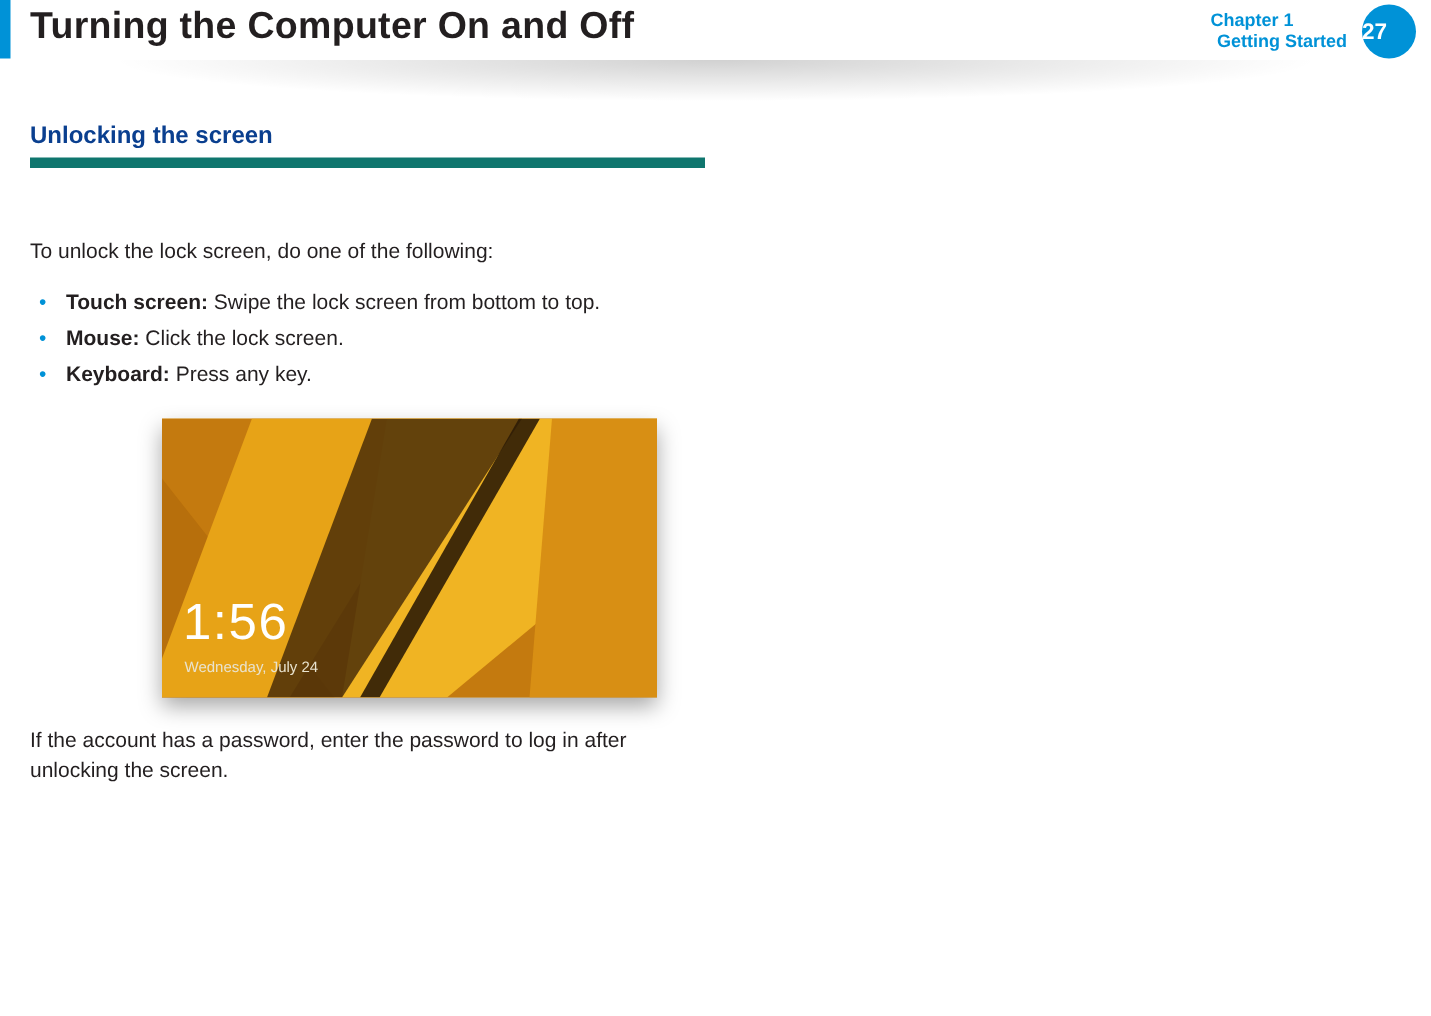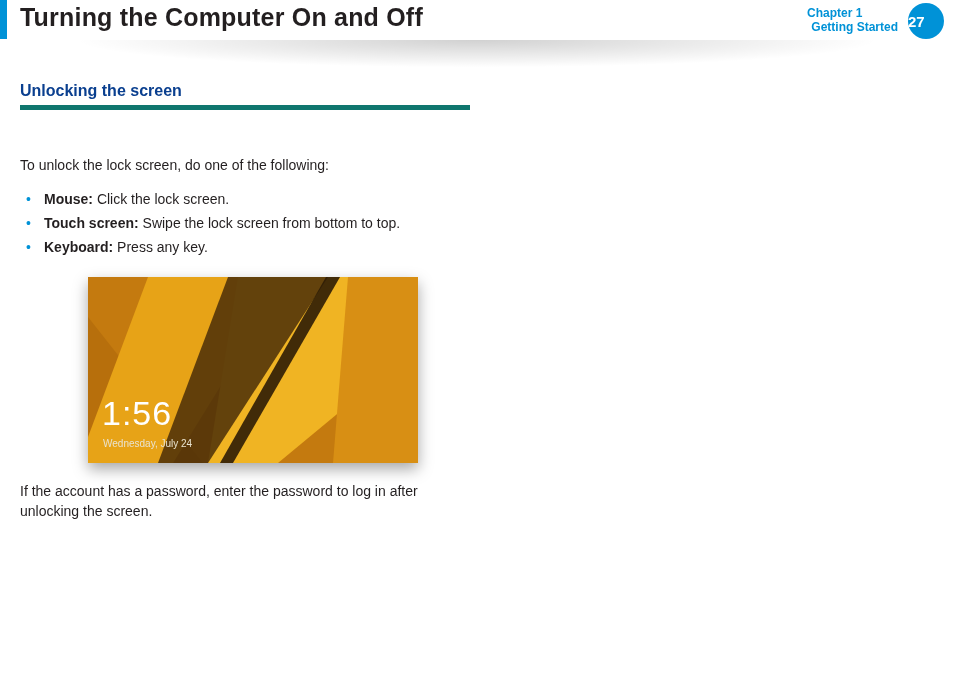--- a/index.html
+++ b/index.html
@@ -12,30 +12,30 @@
   .page-title { position: absolute; left: 20px; top: 3px; font-size: 25px; font-weight: 700; letter-spacing: 0.2px; }
   .chap { position: absolute; right: 56px; top: 6px; text-align: right; color: #0092d7; font-size: 12px; line-height: 14px; font-weight: 700; }
   .chap .l1 { display: block; text-align: center; }
   .chap .l2 { display: block; margin-left: 40px; }
   .page-badge { position: absolute; right: 10px; top: 3px; width: 36px; height: 36px; border-radius: 50%; background: #0092d7; color: #fff; font-weight: 700; font-size: 15px; display: flex; align-items: center; justify-content: flex-start; }
   .hdr-shadow { position: absolute; left: 0; right: 0; top: 40px; height: 28px;
     background: radial-gradient(ellipse 60% 140% at 50% 0%, rgba(0,0,0,0.18), rgba(0,0,0,0) 70%); }
 
   
   .col { position: absolute; left: 20px; top: 82px; width: 450px; }
-  .section-h { color: #0a3f8f; font-size: 16px; font-weight: 700; border-bottom: 5px solid #0f766e; padding-bottom: 5px; margin-bottom: 12px; }
+  .section-h { color: #0a3f8f; font-size: 16px; font-weight: 700; border-bottom: 7px solid #0f766e; padding-bottom: 5px; margin-bottom: 12px; }
   .intro { font-size: 14px; margin-bottom: 14px; margin-top: 47px; }
   ul.bullets { list-style: none; margin-left: 2px; }
   ul.bullets li { font-size: 14px; line-height: 24px; position: relative; padding-left: 22px; }
   ul.bullets li::before { content: "•"; position: absolute; left: 4px; top: 0; color: #0092d7; font-size: 14px; }
   .b { font-weight: 700; }
   .after { font-size: 14px; line-height: 20px; margin-top: 18px; width: 430px; }
 
   
-  .fig-wrap { margin-top: 18px; margin-left: 68px; width: 330px; }
+  .fig-wrap { margin-top: 18px; margin-left: 88px; width: 330px; }
   .fig { position: relative; width: 330px; height: 186px; box-shadow: 0 6px 14px rgba(0,0,0,0.35); background: #d48b12; overflow: hidden; }
   .fig svg { display: block; }
   .fig .time { position: absolute; left: 14px; bottom: 30px; color: #fff; font-weight: 300; font-size: 34px; letter-spacing: 1px; font-family: "Segoe UI Light","Segoe UI",Arial,sans-serif; }
   .fig .date { position: absolute; left: 15px; bottom: 14px; color: #e9e3cf; font-size: 10px; }
 </style>
 </head>
 <body>
 
 <div class="page">
 
@@ -51,24 +51,24 @@
     </div>
     <div class="hdr-shadow"></div>
   </div>
 
   <div class="col">
     <div class="section-h">Unlocking the screen</div>
     <div class="intro">To unlock the lock screen, do one of the following:</div>
 
     <ul class="bullets">
       <li>
-        <span class="b">Mouse:</span><span> Click the lock screen.</span>
+        <span class="b">Touch screen:</span><span> Swipe the lock screen from bottom to top.</span>
       </li>
       <li>
-        <span class="b">Touch screen:</span><span> Swipe the lock screen from bottom to top.</span>
+        <span class="b">Mouse:</span><span> Click the lock screen.</span>
       </li>
       <li>
         <span class="b">Keyboard:</span><span> Press any key.</span>
       </li>
     </ul>
 
     <div class="fig-wrap">
       <div class="fig">
         <svg viewBox="0 0 330 186" width="330" height="186">
           <rect width="330" height="186" fill="#c47a0f"></rect>

